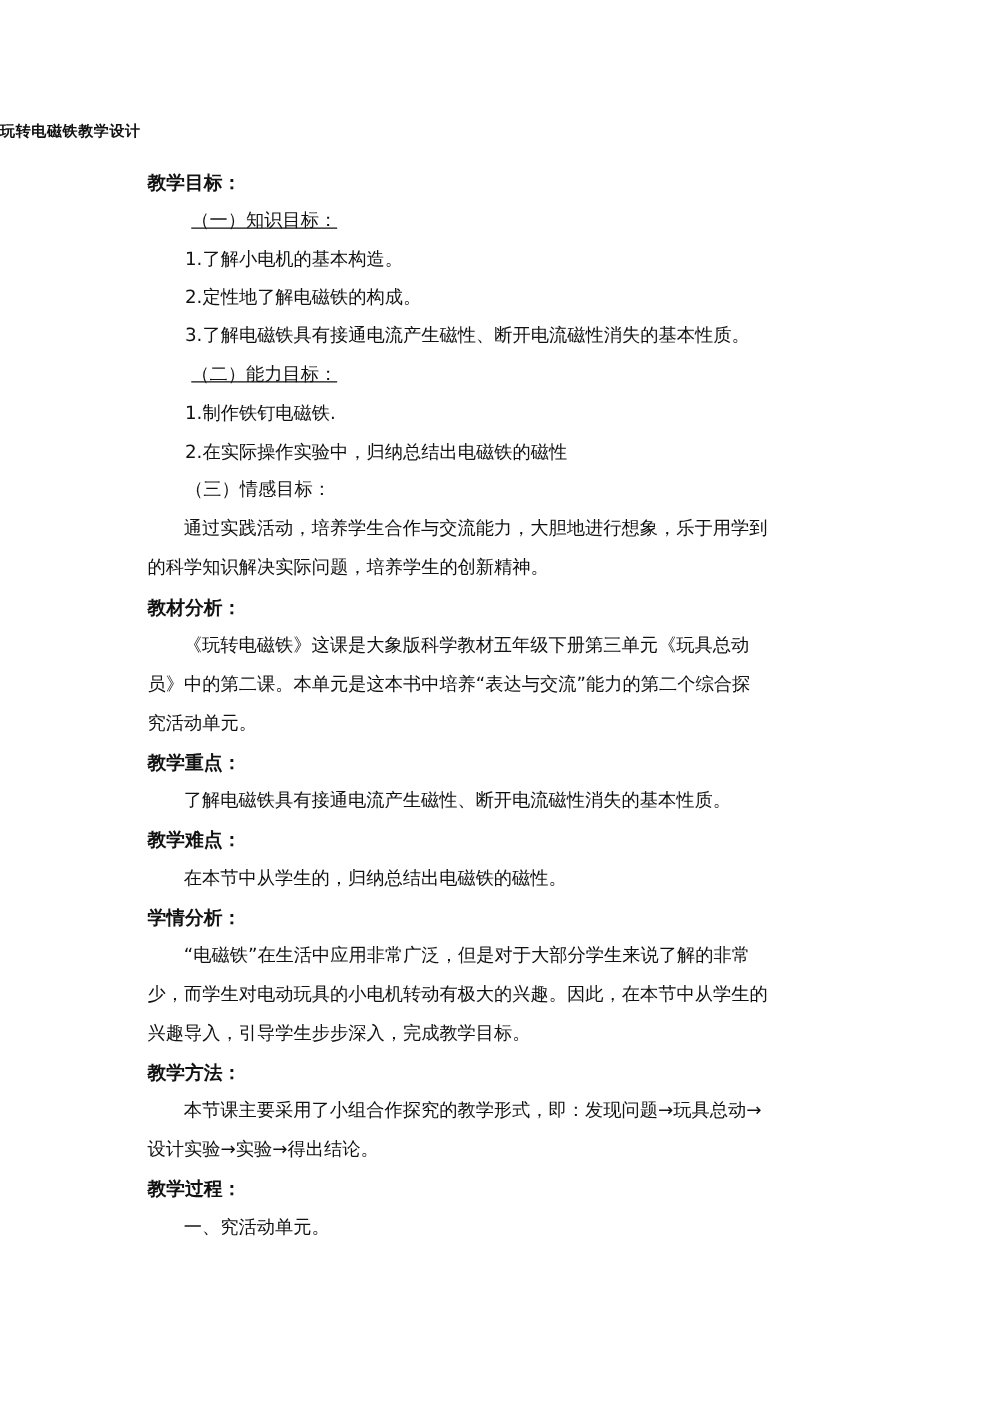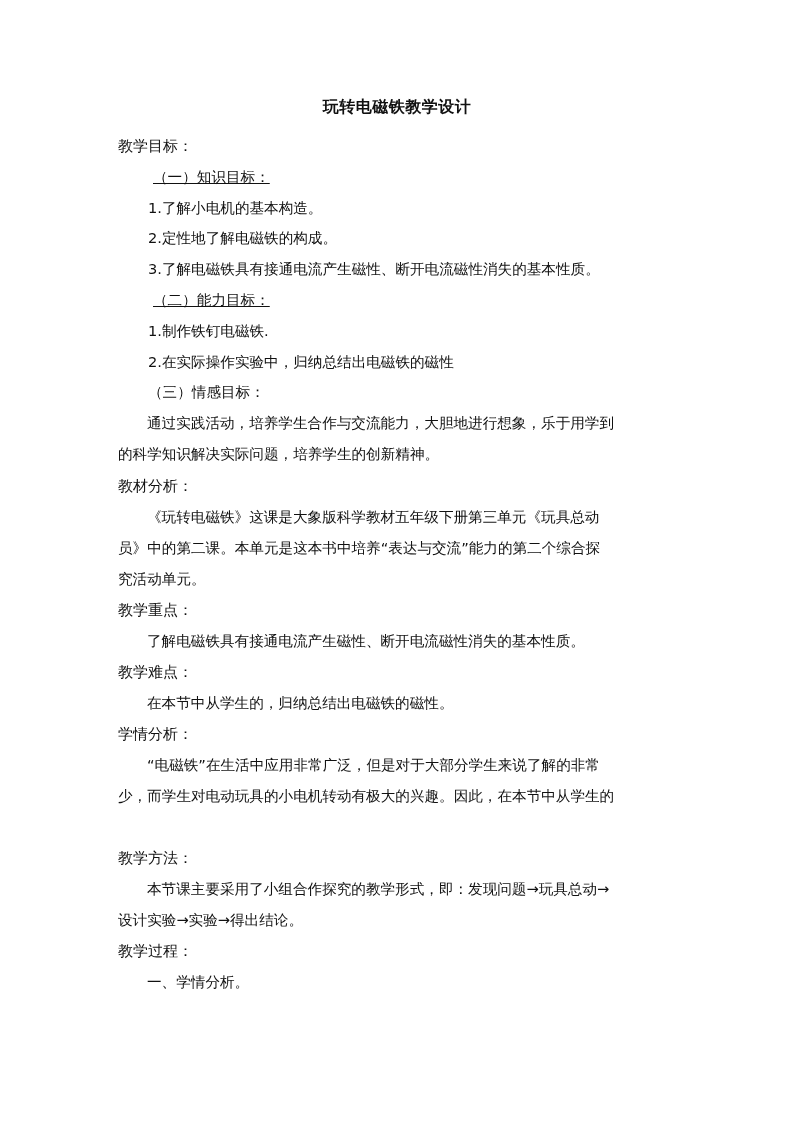--- a/index.html
+++ b/index.html
@@ -1,22 +1,22 @@
 <!DOCTYPE html>
 <html><head>
 <meta charset="utf-8">
 <style>
   html, body { margin: 0; padding: 0; background: #ffffff; }
   body { width: 794px; height: 1123px; position: relative; overflow: hidden;
          font-family: "DejaVu Sans", "Liberation Sans", sans-serif; color: #111; }
   .page { position: absolute; left: 0; top: 0; width: 794px; height: 1123px; }
-  .title { position: absolute; top: 97px; left: 0; width: 794px; text-align: center;
-           font-family: "DejaVu Serif", "Liberation Serif", serif; font-weight: bold; font-size: 16px; letter-spacing: 0.5px; }
+  .title { position: absolute; top: 97px; left: 0; width: 794px; text-align: left;
+           font-family: "DejaVu Serif", "Liberation Serif", serif; font-weight: bold; font-size: 12px; letter-spacing: 0.5px; }
   .line { position: absolute; font-size: 14.6px; white-space: nowrap; line-height: 20px; }
-  .h { font-weight: normal; left: 118px; font-size: 15px; }
+  .h { font-weight: bold; left: 118px; font-size: 15px; }
   .sub { left: 153px; text-decoration: underline; }
   .item { left: 148px; }
   .p1 { left: 147px; text-align: center; }
   .p0 { left: 118px; }
 </style>
 </head>
 <body>
 
 <div class="page">
   <div class="title">玩转电磁铁教学设计</div>
@@ -40,20 +40,21 @@
 
   <div class="line h" style="top:600px">教学重点：</div>
   <div class="line p1" style="top:631px">了解电磁铁具有接通电流产生磁性、断开电流磁性消失的基本性质。</div>
 
   <div class="line h" style="top:662px">教学难点：</div>
   <div class="line p1" style="top:693px">在本节中从学生的，归纳总结出电磁铁的磁性。</div>
 
   <div class="line h" style="top:724px">学情分析：</div>
   <div class="line p1" style="top:755px">“电磁铁”在生活中应用非常广泛，但是对于大部分学生来说了解的非常</div>
   <div class="line p0" style="top:786px">少，而学生对电动玩具的小电机转动有极大的兴趣。因此，在本节中从学生的</div>
+  <div class="line p0" style="top:817px">兴趣导入，引导学生步步深入，完成教学目标。</div>
 
   <div class="line h" style="top:848px">教学方法：</div>
   <div class="line p1" style="top:879px">本节课主要采用了小组合作探究的教学形式，即：发现问题→玩具总动→</div>
   <div class="line p0" style="top:910px">设计实验→实验→得出结论。</div>
 
   <div class="line h" style="top:941px">教学过程：</div>
-  <div class="line p1" style="top:972px">一、学情分析。</div>
+  <div class="line p1" style="top:972px">一、究活动单元。</div>
 </div>
 
 </body></html>

